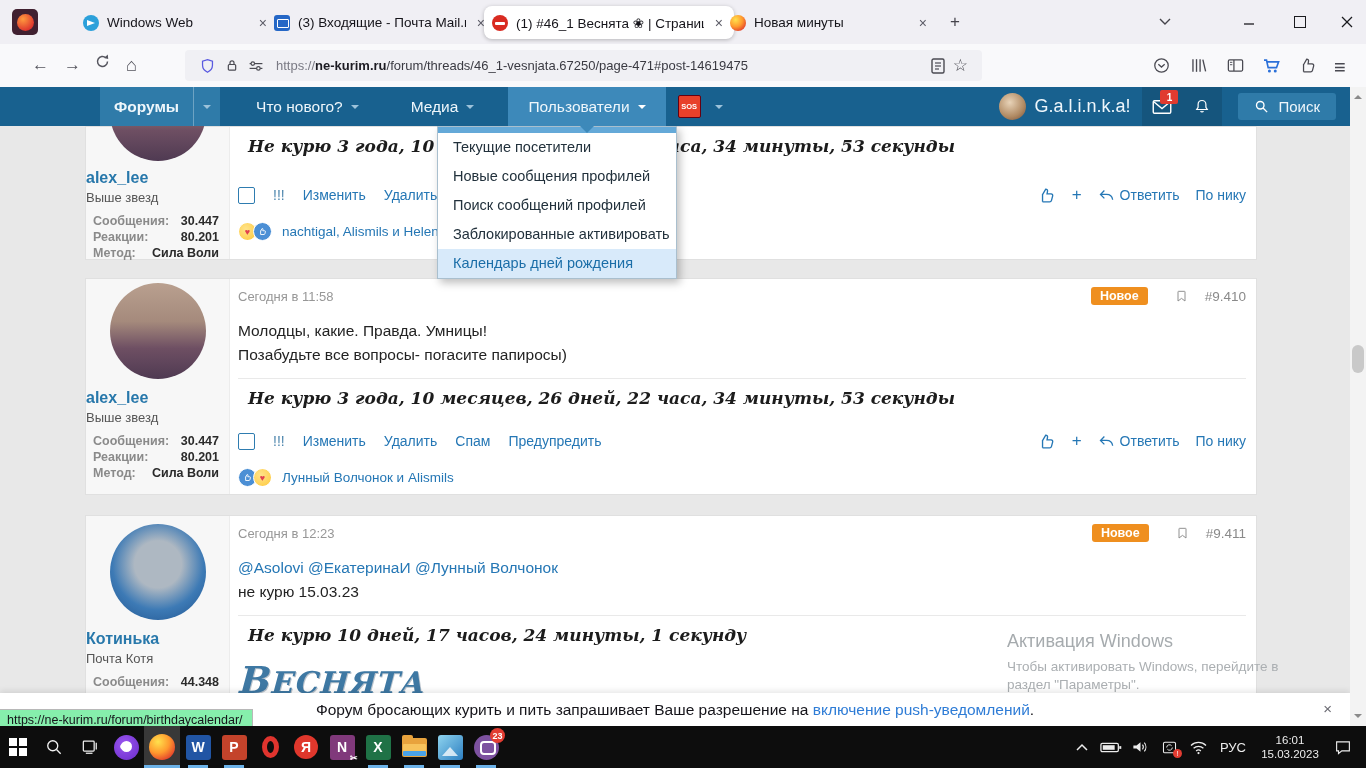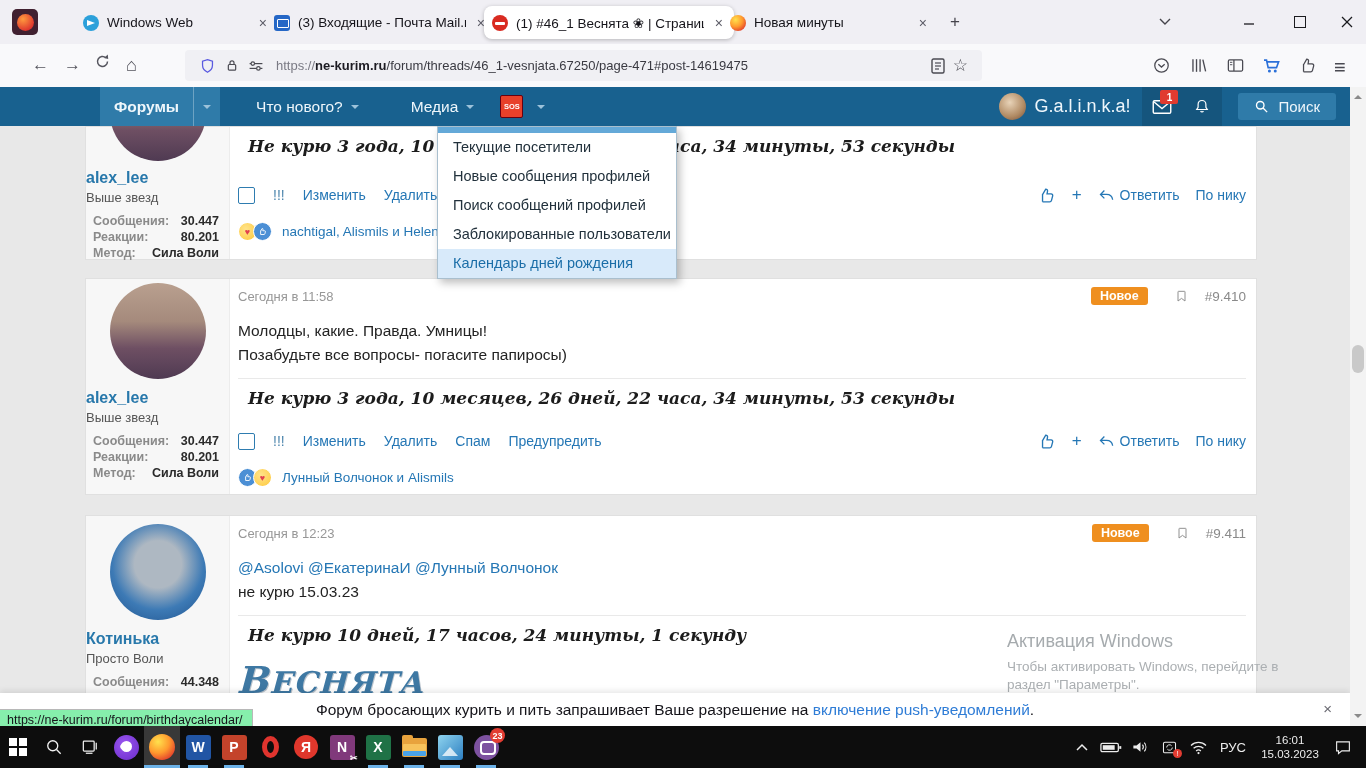--- a/index.html
+++ b/index.html
@@ -310,20 +310,24 @@
         </div>
     </div>
     <div class="fitem" style="margin-left:22px;">
       <span>Что нового?</span>
         <div class="tri"></div>
     </div>
     <div class="fitem" style="margin-left:24px;">
       <span>Медиа</span>
         <div class="tri"></div>
     </div>
+    <div class="fitem members" style="margin-left:20px;padding:0 20px;">
+      <span>Пользователи</span>
+        <div class="tri"></div>
+    </div>
     <div class="sosbox">SOS</div>
     <div class="fitem">
         <div class="tri" style="margin-left:0;"></div>
       </div>
     <div class="fnav-right">
       <div class="navavatar"></div>
       <div class="uname">G.a.l.i.n.k.a!</div>
       <div class="navcell">
         <svg width="20" height="16" viewBox="0 0 24 18">
             <rect x="1.5" y="1.5" width="21" height="15" rx="1.5" fill="none" stroke="#fff" stroke-width="1.7"></rect>
@@ -479,21 +483,21 @@
           <div class="rx rx-heart">♥</div>
           <span class="rxtext">Лунный Волчонок и Alismils</span>
         </div>
       </div>
     </div>
 
     <div class="card" style="top:389px;height:178px;border-bottom:none;">
       <div class="member">
         <div class="avatar av-cat" style="margin-top:8px;"></div>
         <div class="m-name">Котинька</div>
-        <div class="m-rank">Просто Воли</div>
+        <div class="m-rank">Почта Котя</div>
         <div class="m-stats">
           <div class="m-stat">
               <span class="lb">Сообщения:</span>
               <span class="vl">44.348</span>
             </div>
         </div>
       </div>
       <div class="post-main">
         <div class="p-head">
           <span>Сегодня в 12:23</span>
@@ -517,21 +521,21 @@
           <span class="banner">ВЕСНЯТА</span>
         </div>
       </div>
     </div>
 
     <div class="dropdown">
       <div class="dd-strip"></div>
       <div class="dd-item">Текущие посетители</div>
       <div class="dd-item">Новые сообщения профилей</div>
       <div class="dd-item">Поиск сообщений профилей</div>
-      <div class="dd-item">Заблокированные пользователи</div>
+      <div class="dd-item">Заблокированные активировать</div>
       <div class="dd-item sel">Календарь дней рождения</div>
     </div>
   </div>
 
   <div class="scrollcol">
     <div class="sarrow up">
         <div class="t"></div>
       </div>
     <div class="sthumb"></div>
     <div class="sarrow dn">

